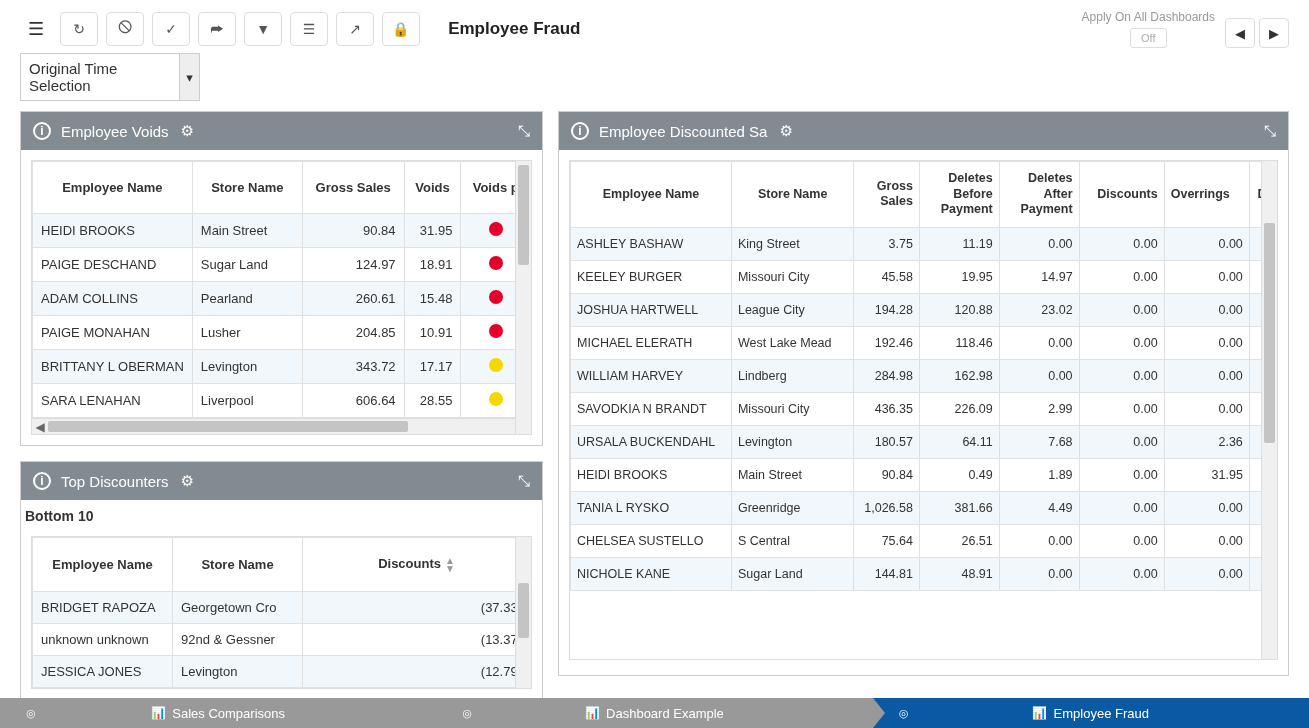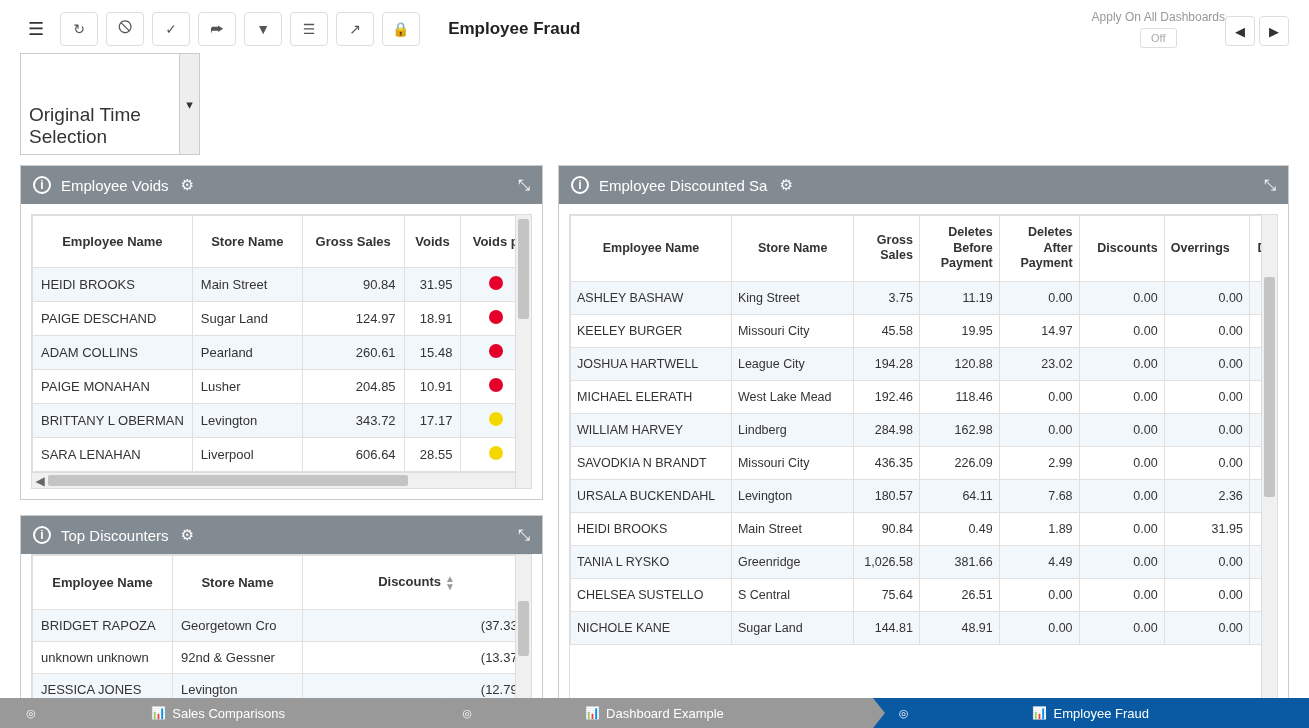--- a/index.html
+++ b/index.html
@@ -2,30 +2,30 @@
 <html><head>
 <meta charset="utf-8">
 <style>
 * { box-sizing: border-box; margin: 0; padding: 0; }
 body { font-family: Arial, Helvetica, sans-serif; font-size: 13px; color: #333; background: #fff; width: 1309px; height: 728px; overflow: hidden; position: relative; }
 
 .toolbar { display: flex; align-items: center; padding: 10px 20px 5px 20px; gap: 8px; }
 .hamburger { font-size: 18px; padding: 4px 8px; cursor: pointer; }
 .tool-btn { border: 1px solid #ddd; border-radius: 4px; width: 38px; height: 34px; display: flex; align-items: center; justify-content: center; cursor: pointer; font-size: 14px; color: #555; background: #fff; }
 .page-title { font-size: 17px; font-weight: bold; margin-left: 20px; color: #222; }
-.toolbar-right { margin-left: auto; display: flex; align-items: flex-start; }
+.toolbar-right { margin-left: auto; display: flex; align-items: flex-end; gap: 10px; }
 .apply-all { text-align: center; font-size: 12px; color: #999; }
 .apply-all .toggle { display: inline-block; margin-top: 4px; border: 1px solid #ddd; border-radius: 3px; padding: 3px 10px; font-size: 11px; color: #aaa; }
 .nav-btns { display: flex; gap: 4px; margin-top: 6px; }
 .nav-btn { border: 1px solid #ddd; border-radius: 4px; width: 30px; height: 30px; display: flex; align-items: center; justify-content: center; cursor: pointer; }
 
 .time-sel { padding: 0 20px 10px 20px; }
 .time-sel-label { font-weight: bold; font-size: 14px; color: #111; margin-bottom: 6px; display: block; }
 .time-select { display: flex; border: 1px solid #ccc; width: 180px; }
-.time-select-val { flex: 1; padding: 6px 8px; font-size: 19px; margin-top: 44px; }
+.time-select-val { flex: 1; padding: 6px 8px; font-size: 15px; }
 .time-select-arrow { width: 20px; background: #eee; border-left: 1px solid #ccc; display: flex; align-items: center; justify-content: center; }
 
 .panel-row { display: flex; gap: 15px; padding: 0 20px; }
 .left-col { width: 523px; display: flex; flex-direction: column; gap: 15px; }
 .right-col { flex: 1; }
 
 .panel { border: 1px solid #ccc; background: #fff; }
 .panel-header { background: #838b92; color: #fff; padding: 10px 12px; display: flex; align-items: center; gap: 10px; font-size: 15px; }
 .panel-header .info-icon { font-size: 16px; font-weight: bold; border: 2px solid #fff; border-radius: 50%; width: 18px; height: 18px; display: inline-flex; align-items: center; justify-content: center; font-size: 12px; }
 .panel-header .gear { margin-left: 2px; }
@@ -187,20 +187,21 @@
       </div>
     </div>
 
     <div class="panel">
       <div class="panel-header">
         <span class="info-icon">i</span>
         <span>Top Discounters</span>
         <span class="gear">⚙</span>
         <span class="expand">⤡</span>
       </div>
+      <div class="panel-body-sub">Bottom 10</div>
       <div class="panel-body" style="padding-top:0;">
         <div class="tbl-wrap">
           <div class="disc-body">
           <table class="tbl" id="disc-tbl">
             <thead>
                   <tr id="disc-head">
                     <th style="width: 140px;">Employee Name</th>
                     <th style="width: 130px;">Store Name</th>
                     <th>Discounts<span class="sort-ind">▲<br>▼</span></th>
                   </tr>

